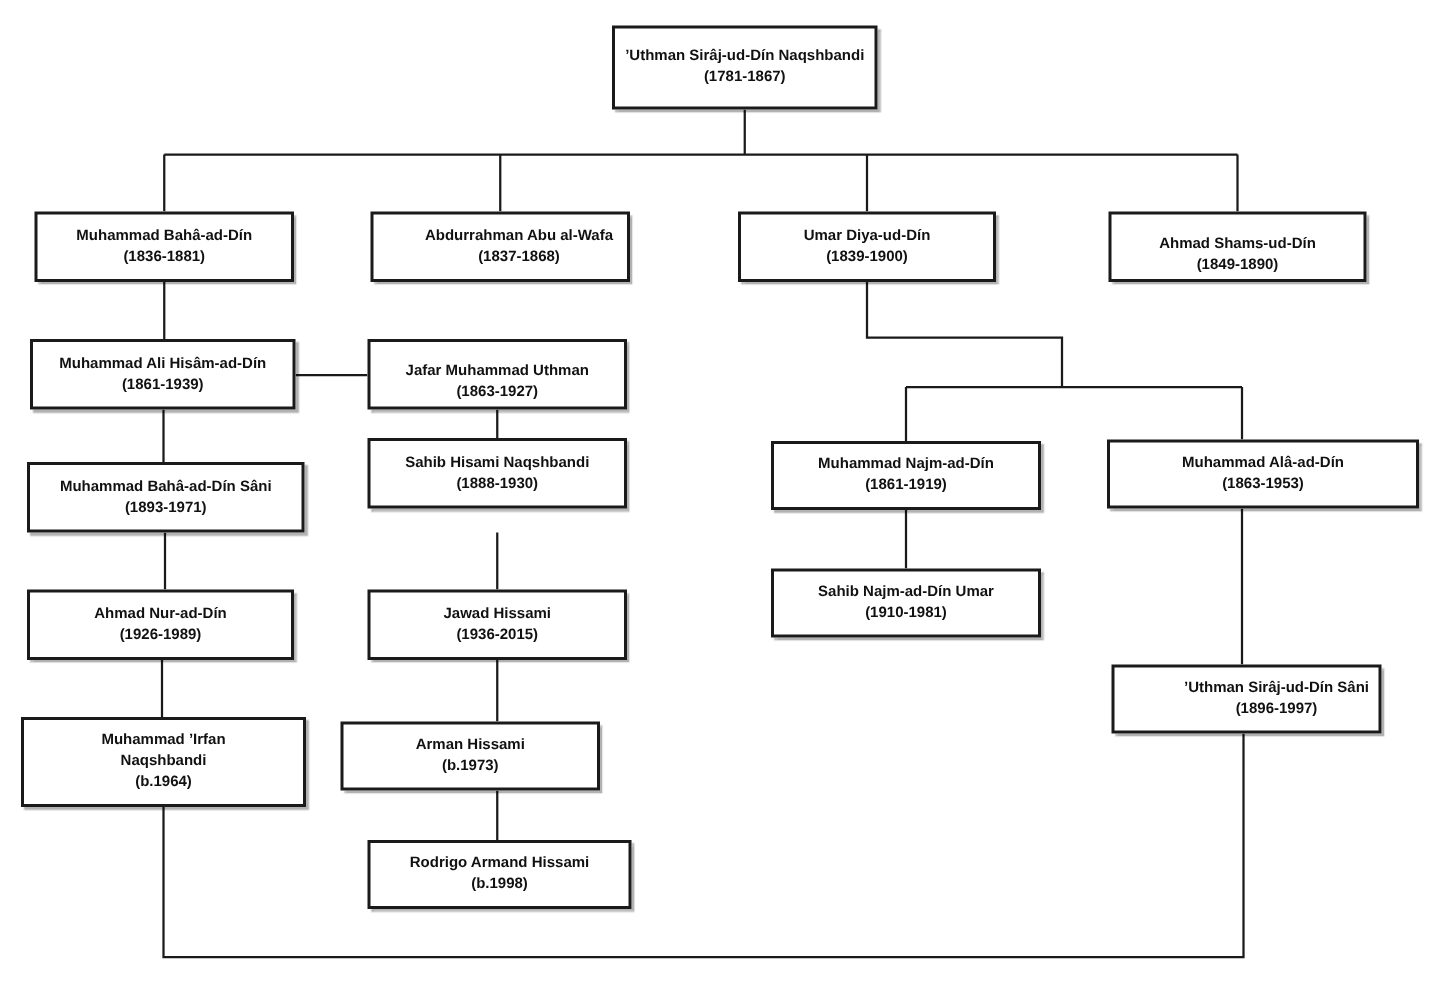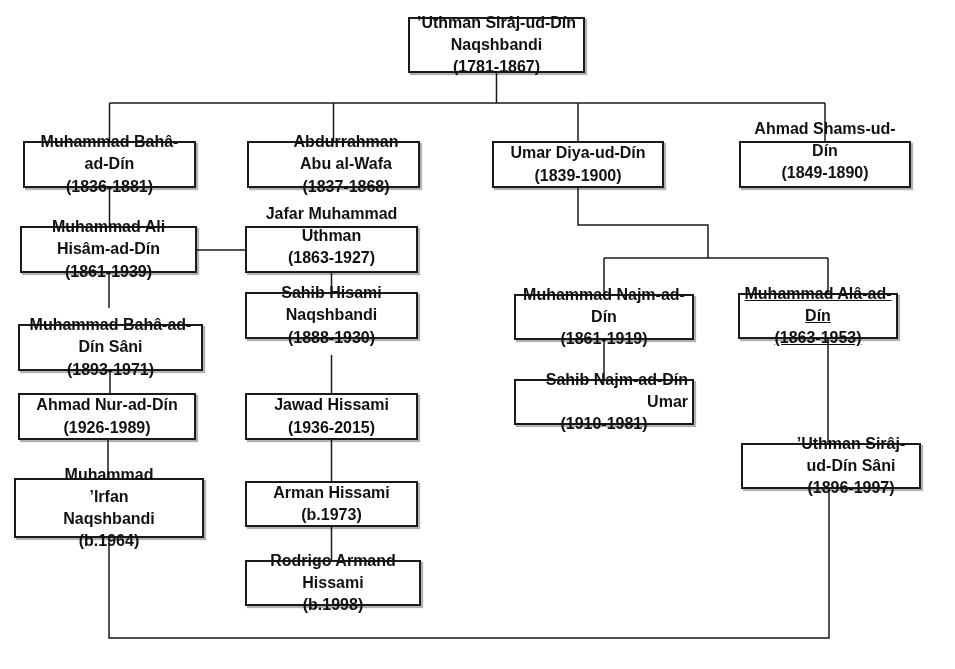--- a/index.html
+++ b/index.html
@@ -27,21 +27,21 @@
     box-sizing: border-box;
     background: #ffffff;
     border: 2px solid #1a1a1a;
     box-shadow: 2px 2px 1px rgba(0,0,0,0.30);
     display: flex;
     flex-direction: column;
     align-items: center;
     justify-content: center;
     text-align: center;
     font-weight: bold;
-    font-size: 16px;
+    font-size: 10px;
     line-height: 1.38;
     color: #111111;
     padding: 2px 4px;
   }
   .node .name  { display: block; }
   .node .dates { display: block; }
   .node .name.narrow { max-width: 118px; }
 </style>
 </head>
 <body>
@@ -106,36 +106,36 @@
   <div class="node" style="left:20px; top:226px; width:177px; height:47px;">
     <span class="name">Muhammad Ali Hisâm-ad-Dín</span>
     <span class="dates">(1861-1939)</span>
   </div>
 
   <div class="node" style="left:245px; top:226px; width:173px; height:47px;justify-content:flex-end;">
     <span class="name">Jafar Muhammad Uthman</span>
     <span class="dates">(1863-1927)</span>
   </div>
 
-  <div class="node" style="left:18px; top:324px; width:185px; height:47px;">
+  <div class="node" style="left:18px; top:308px; width:185px; height:47px;">
     <span class="name">Muhammad Bahâ-ad-Dín Sâni</span>
     <span class="dates">(1893-1971)</span>
   </div>
 
   <div class="node" style="left:245px; top:292px; width:173px; height:47px;">
     <span class="name">Sahib Hisami Naqshbandi</span>
     <span class="dates">(1888-1930)</span>
   </div>
 
   <div class="node" style="left:514px; top:294px; width:180px; height:46px;">
     <span class="name">Muhammad Najm-ad-Dín</span>
     <span class="dates">(1861-1919)</span>
   </div>
 
-  <div class="node" style="left:738px; top:293px; width:160px; height:46px;text-decoration:underline;">
+  <div class="node" style="left:738px; top:293px; width:208px; height:46px;">
     <span class="name">Muhammad Alâ-ad-Dín</span>
     <span class="dates">(1863-1953)</span>
   </div>
 
   <div class="node" style="left:18px; top:393px; width:178px; height:47px;">
     <span class="name">Ahmad Nur-ad-Dín</span>
     <span class="dates">(1926-1989)</span>
   </div>
 
   <div class="node" style="left:245px; top:393px; width:173px; height:47px;">
@@ -151,21 +151,21 @@
   <div class="node" style="left:741px; top:443px; width:180px; height:46px;padding-left:44px;">
     <span class="name">’Uthman Sirâj-ud-Dín Sâni</span>
     <span class="dates">(1896-1997)</span>
   </div>
 
   <div class="node" style="left:14px; top:478px; width:190px; height:60px;">
     <span class="name narrow">Muhammad ’Irfan Naqshbandi</span>
     <span class="dates">(b.1964)</span>
   </div>
 
-  <div class="node" style="left:245px; top:481px; width:173px; height:46px;">
+  <div class="node" style="left:227px; top:481px; width:173px; height:46px;">
     <span class="name">Arman Hissami</span>
     <span class="dates">(b.1973)</span>
   </div>
 
   <div class="node" style="left:245px; top:560px; width:176px; height:46px;">
     <span class="name">Rodrigo Armand Hissami</span>
     <span class="dates">(b.1998)</span>
   </div>
 
 </div>

